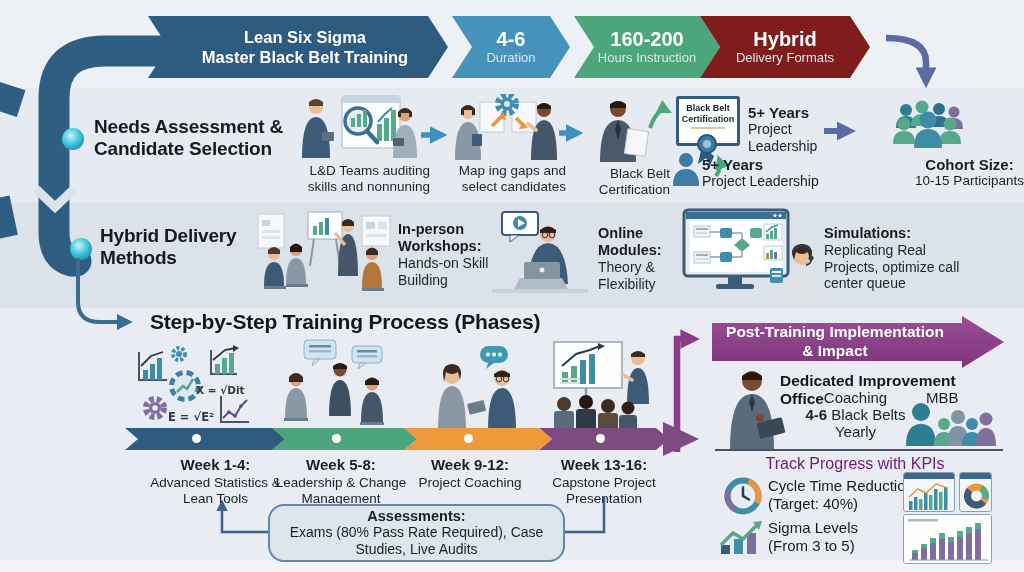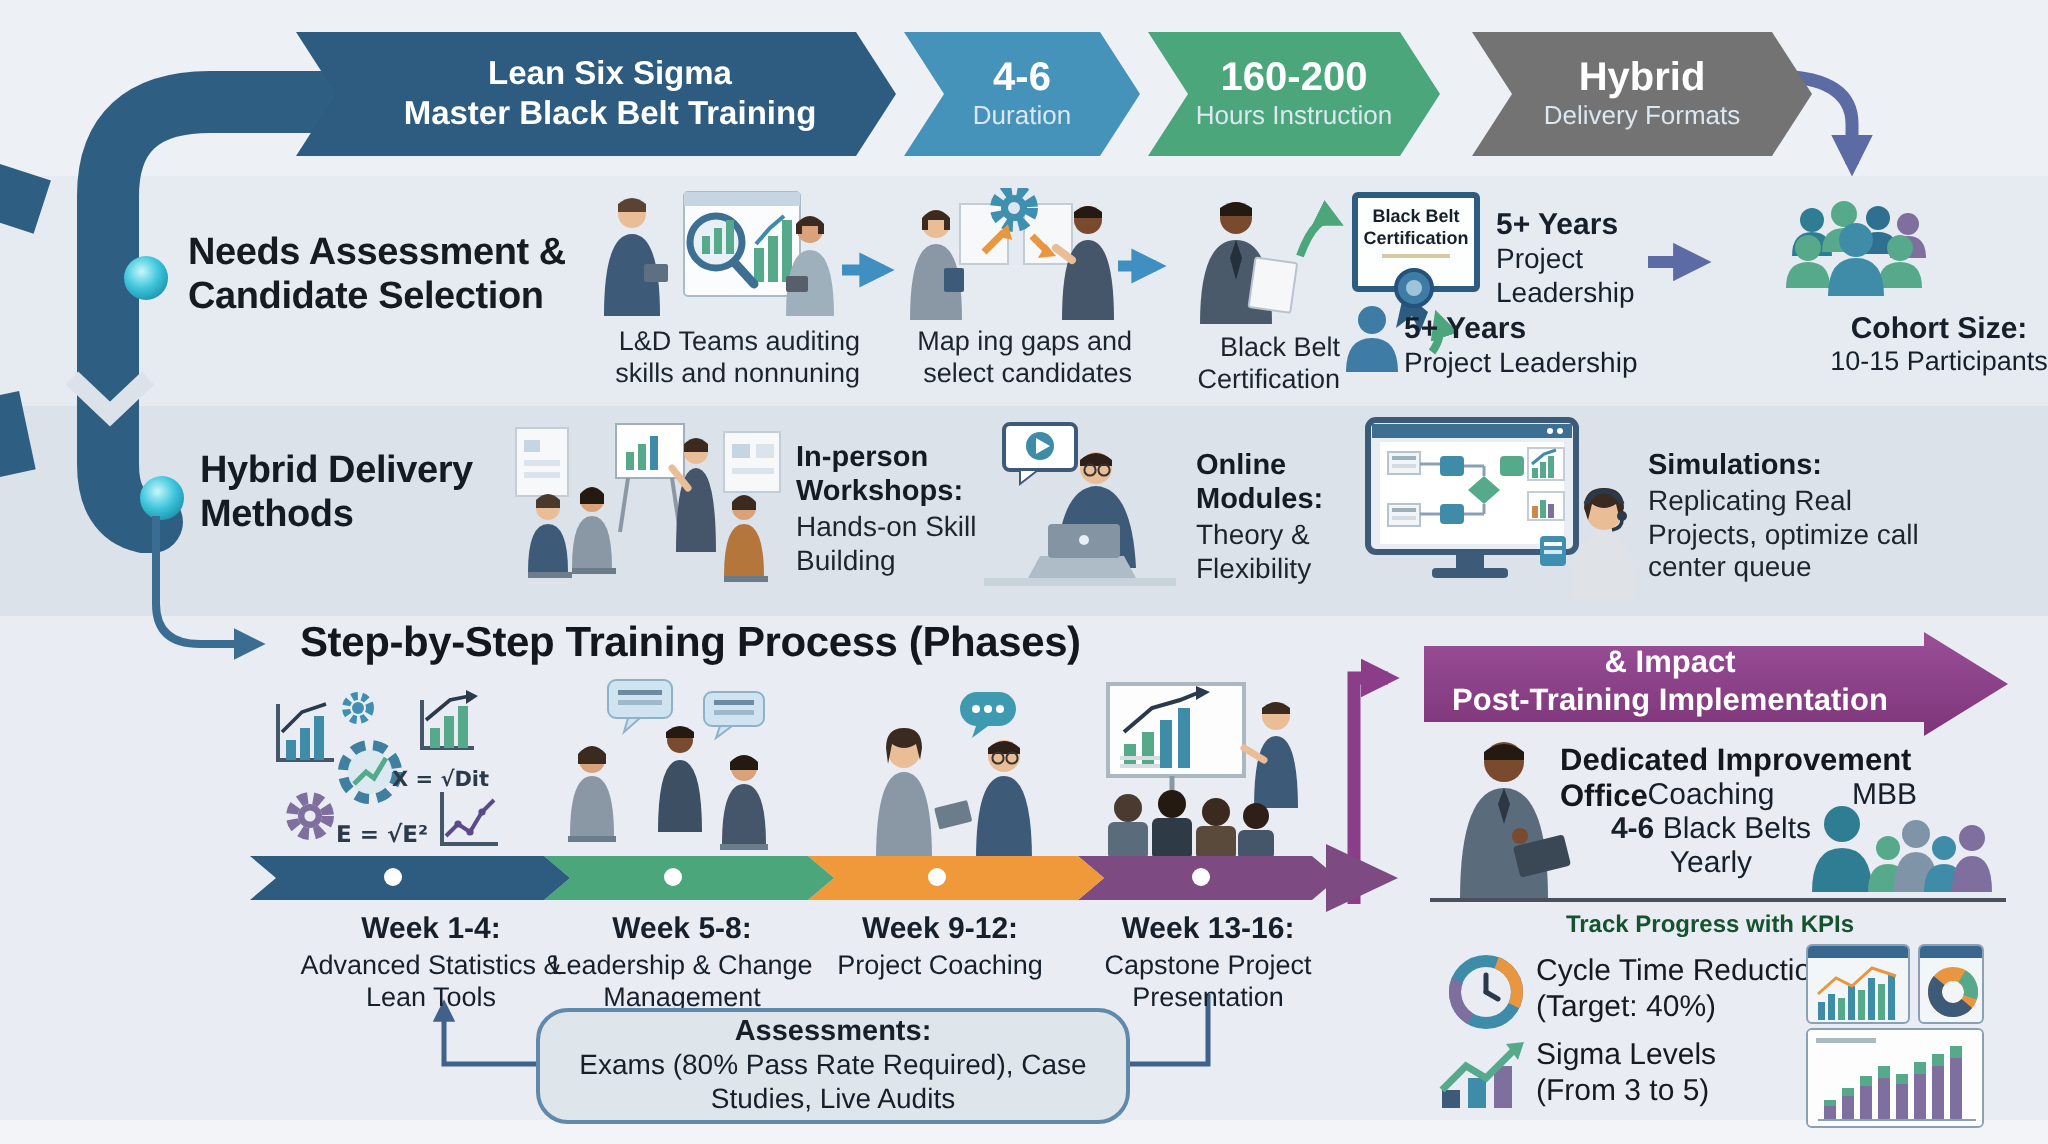--- a/index.html
+++ b/index.html
@@ -13,21 +13,21 @@
 .b-bottom{top:560px;height:12px;background:#f2f4f7}
 .c{position:absolute;z-index:2}
 .ov{position:absolute;left:0;top:0;z-index:1}
 .chev{position:absolute;top:16px;height:62px;z-index:2;display:flex;flex-direction:column;justify-content:center;align-items:center;color:#fff;text-align:right;clip-path:polygon(20px 50%,0 0,calc(100% - 20px) 0,100% 50%,calc(100% - 20px) 100%,0 100%)}
 .chev .l1{font-weight:bold;font-size:20px;line-height:1.05}
 .chev .l2{font-size:13px;color:#dde7f0;line-height:1.2}
 .chev1{left:148px;width:300px;background:#2d5c80}
 .chev1 .t{font-weight:bold;font-size:16.5px;line-height:1.22;padding-left:14px}
 .chev2{left:452px;width:118px;background:#4593ba}
 .chev3{left:574px;width:146px;background:#4ba67c}
-.chev4{left:736px;width:170px;background:#737373}
+.chev4{left:700px;width:170px;background:#7f1d1d}
 .h-main{font-weight:bold;font-size:19px;line-height:1.15;letter-spacing:-.2px;color:#161b22}
 .cap{font-size:13.5px;line-height:1.22;text-align:right;color:#1d242c}
 .b{font-weight:bold}
 .lbl-b{font-weight:bold;font-size:14.5px;line-height:1.18;color:#161b22}
 .lbl-r{font-size:14px;line-height:1.18;color:#1d242c}
 .ctr{text-align:center}
 .seg{position:absolute;top:428px;height:22px;clip-path:polygon(13px 50%,0 0,calc(100% - 13px) 0,100% 50%,calc(100% - 13px) 100%,0 100%)}
 .dot{position:absolute;top:434px;width:9px;height:9px;border-radius:50%;background:#fff;z-index:6}
 .wk{position:absolute;top:456px;text-align:center;z-index:2}
 .wk .w{font-weight:bold;font-size:15px;line-height:1.25}
@@ -479,22 +479,22 @@
     <div class="w">Week 13-16:</div>
     <div class="d" style="width:120px;margin:0 auto">Capstone Project Presentation</div>
   </div>
 
   <div class="assess">
     <div class="a1">Assessments:</div>
     <div class="a2">Exams (80% Pass Rate Required), Case Studies, Live Audits</div>
   </div>
 
   <div class="banner">
+    <div>Post-Training Implementation</div>
     <div>&amp; Impact</div>
-    <div>Post-Training Implementation</div>
   </div>
 
   <div class="c" style="left:780px;top:372px;width:215px;font-weight:bold;font-size:15.5px;color:#14181e">Dedicated Improvement Office</div>
 
   <svg class="c" style="left:716px;top:366px" width="86" height="84">
     <circle cx="36" cy="15" r="10" fill="#7a4a2f"></circle>
       <path d="M26 10 q10 -8 20 0 l0 4 l-20 0 Z" fill="#241a12"></path>
     <path d="M14 84 Q14 28 36 28 Q58 28 58 84 Z" fill="#5a6b7c"></path>
     <path d="M36 28 l3 8 l-3 10 l-3 -10 Z" fill="#2b3742"></path>
     <rect x="42" y="54" width="26" height="16" rx="2" fill="#3a4754" transform="rotate(-14 55 62)"></rect>
@@ -523,21 +523,21 @@
         <circle cx="66" cy="24" r="6"></circle>
         <path d="M56 46 Q56 32 66 32 Q76 32 76 46 Z"></path>
       </g>
     <g fill="#7e6f9e">
         <circle cx="80" cy="19" r="6.5"></circle>
         <path d="M70 46 Q70 28 80 28 Q90 28 90 46 Z"></path>
       </g>
   </svg>
   <div class="c" style="left:715px;top:449px;width:288px;height:2px;background:#4a505c"></div>
 
-  <div class="c ctr" style="left:740px;top:455px;width:230px;font-weight:bold;font-size:12px;color:#14532d">Track Progress with KPIs</div>
+  <div class="c ctr" style="left:740px;top:455px;width:230px;font-weight:normal;font-size:16px;color:#701a75">Track Progress with KPIs</div>
 
   <svg class="c" style="left:722px;top:475px" width="42" height="42">
     <g transform="translate(21 21)">
       <circle r="15.5" fill="none" stroke="#3e8ca8" stroke-width="6"></circle>
       <circle r="15.5" fill="none" stroke="#e8963f" stroke-width="6" stroke-dasharray="26 100" transform="rotate(-70)"></circle>
       <circle r="15.5" fill="none" stroke="#7e6f9e" stroke-width="6" stroke-dasharray="22 100" transform="rotate(120)"></circle>
       <line x1="0" y1="0" x2="0" y2="-8.5" stroke="#2b3a4a" stroke-width="2.5" stroke-linecap="round"></line>
       <line x1="0" y1="0" x2="6" y2="3.5" stroke="#2b3a4a" stroke-width="2.5" stroke-linecap="round"></line>
     </g>
   </svg>

